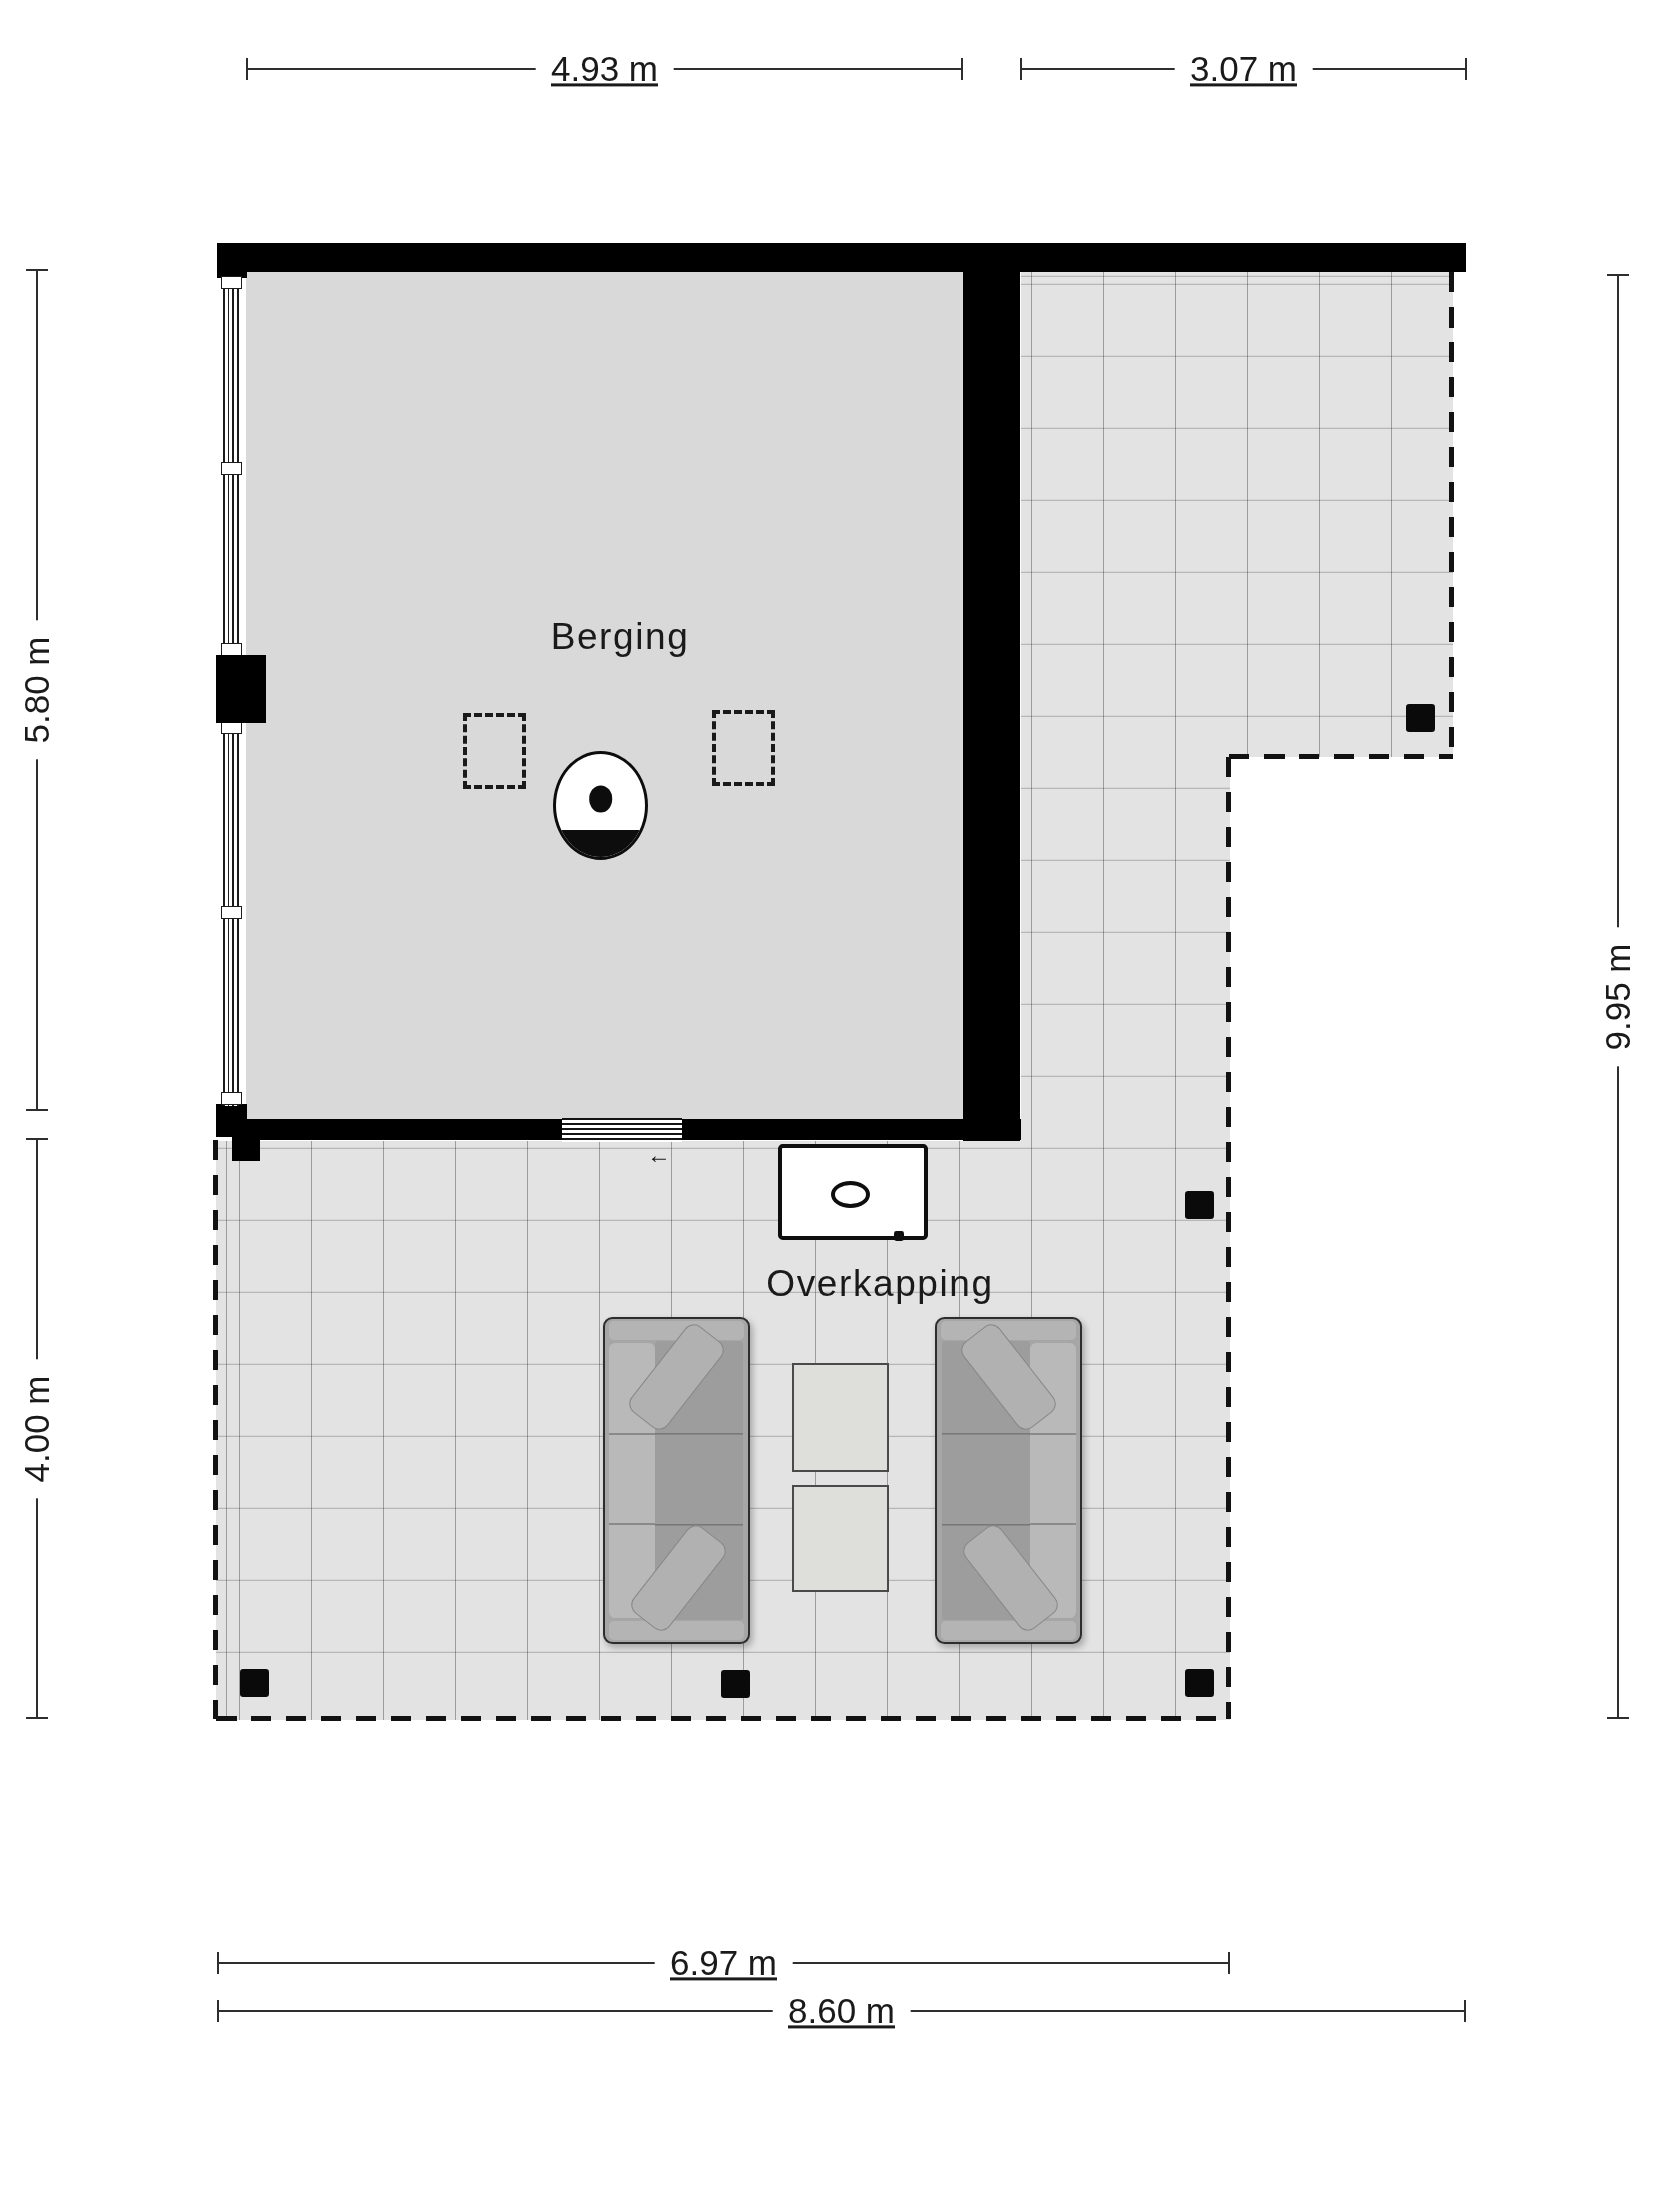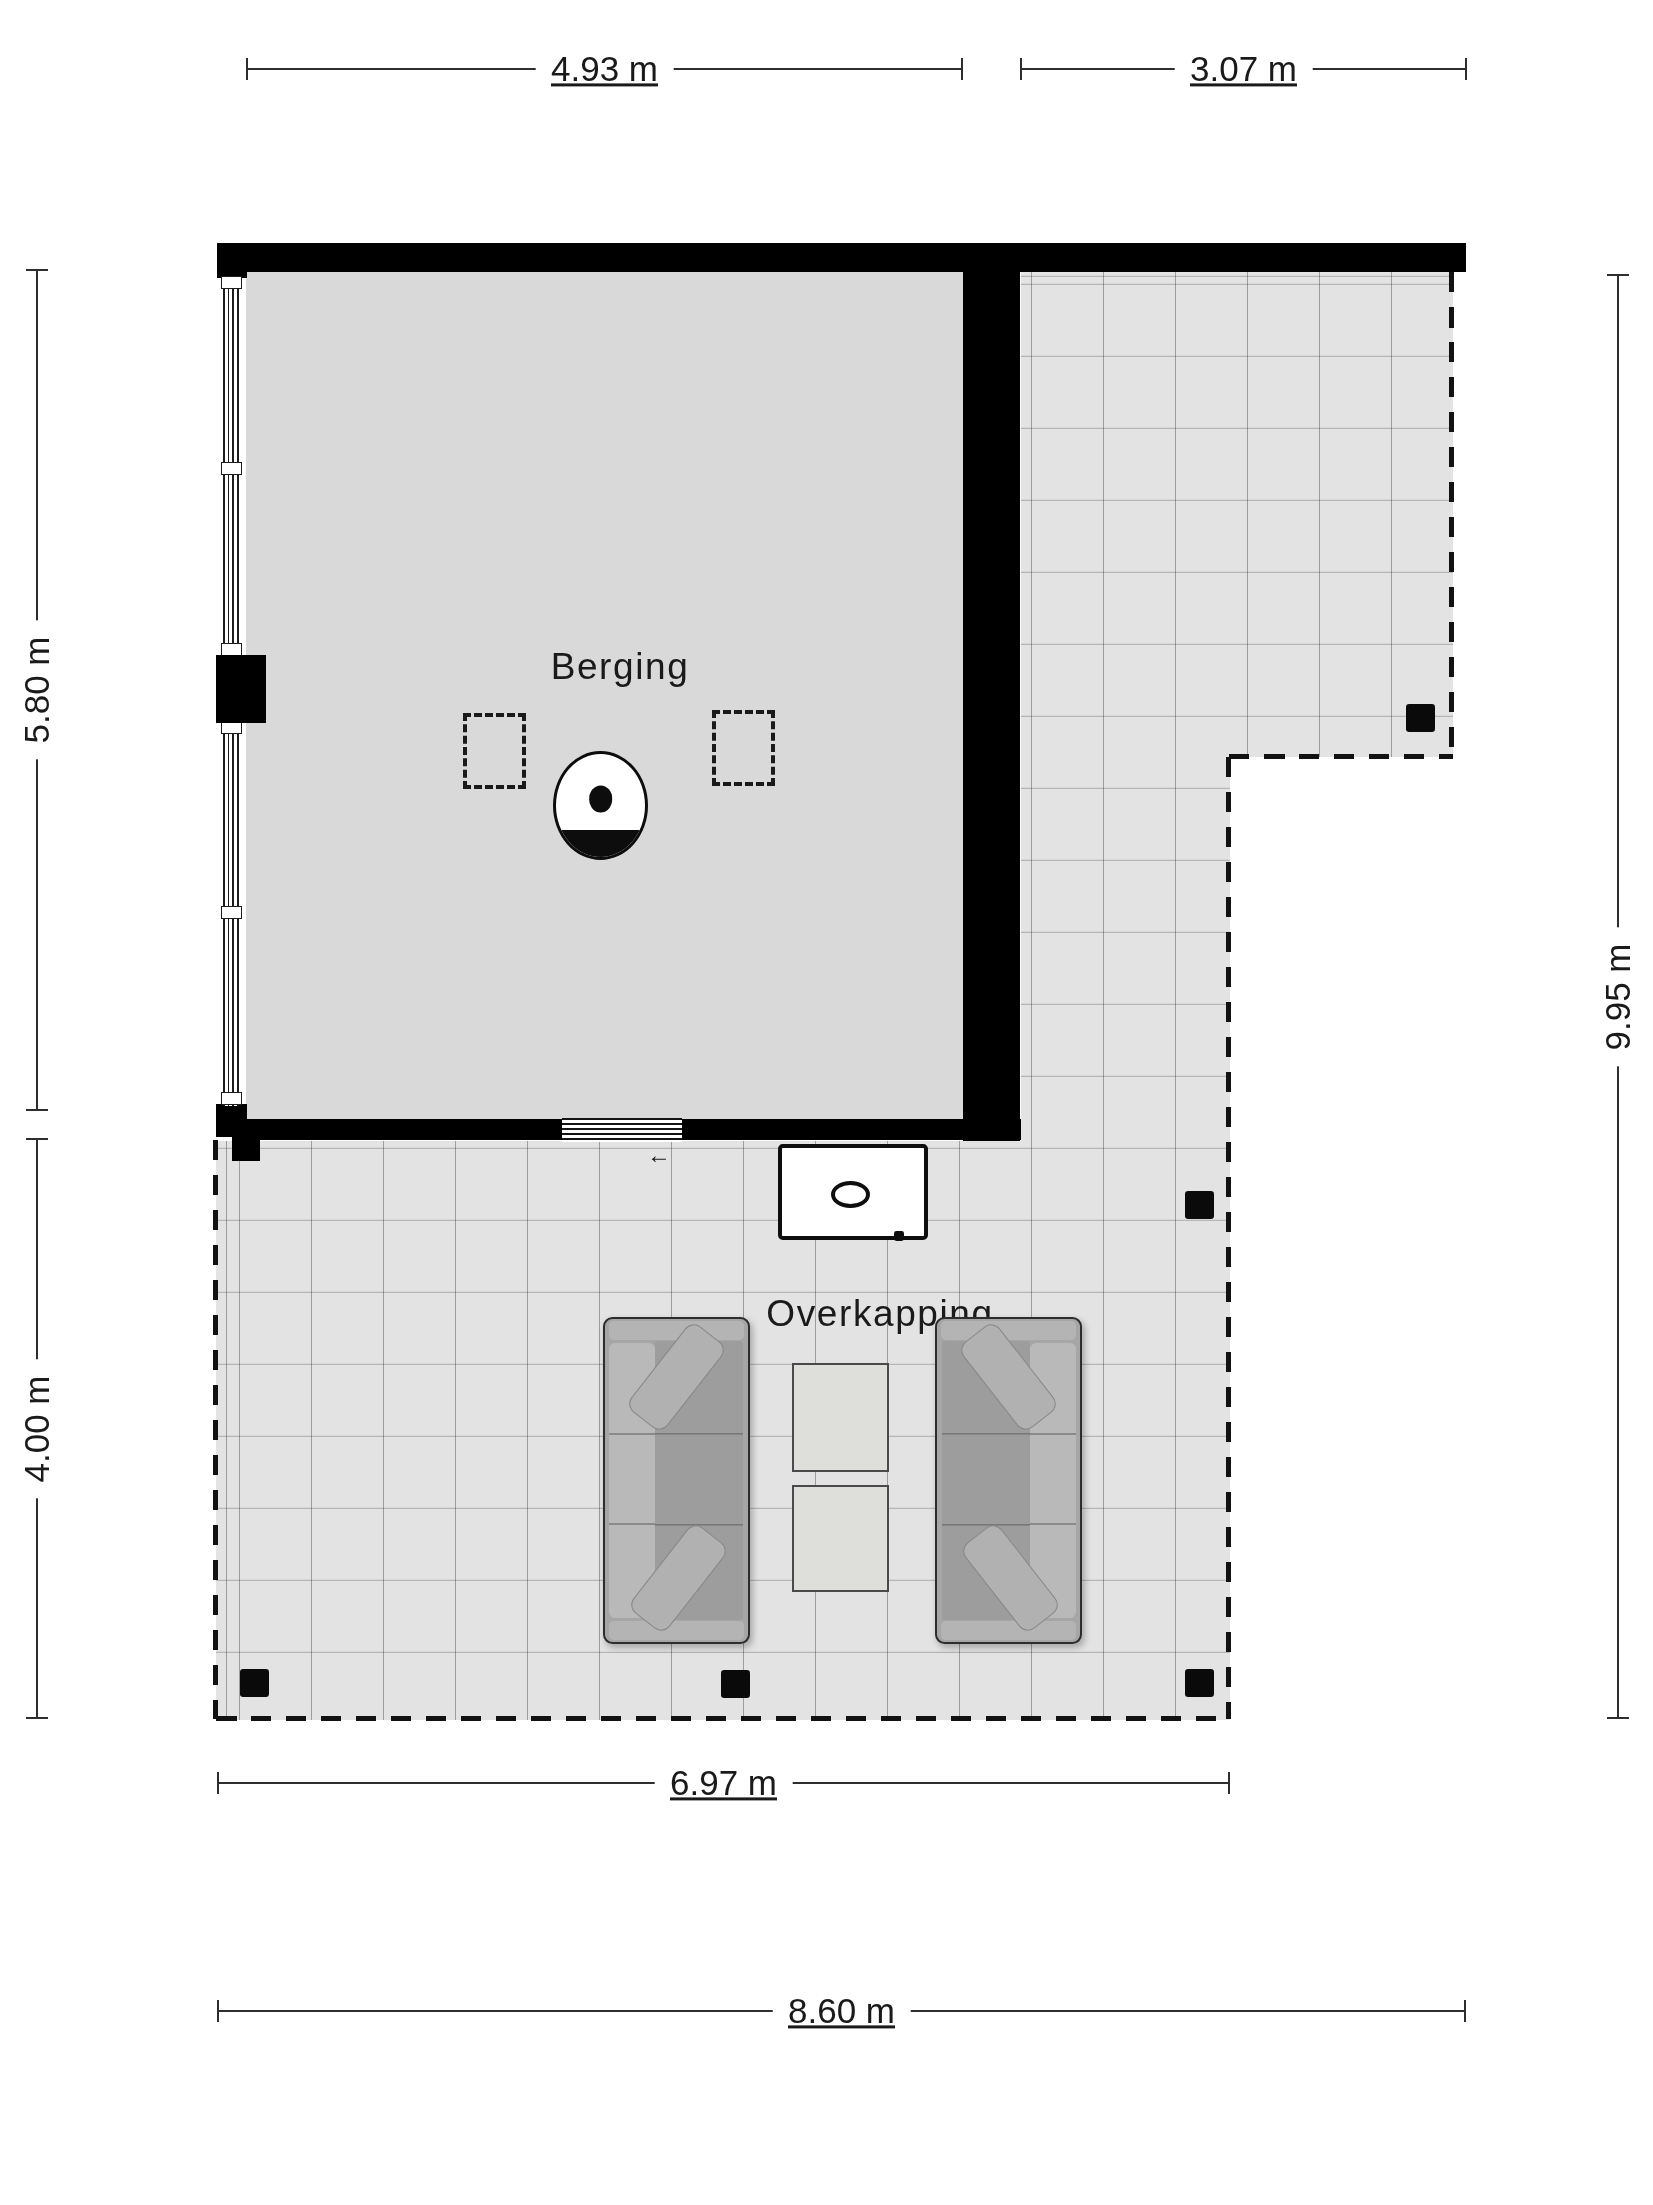--- a/index.html
+++ b/index.html
@@ -12,21 +12,21 @@
   .tick-v{position:absolute;width:2.4px;height:22px;background:#2e2e2e;top:-10.2px;}
   .tick-h{position:absolute;width:22px;height:2.4px;background:#2e2e2e;left:-10.2px;}
   .dim-label{position:absolute;left:50%;top:50%;transform:translate(-50%,-50%);
              background:#ffffff;padding:1.6px 15.8px;font-size:35px;white-space:nowrap;text-decoration:underline;}
   .dim-label-v{position:absolute;left:50%;top:50%;transform:translate(-50%,-50%) rotate(-90deg);
              background:#ffffff;padding:1.6px 15.8px;font-size:35px;white-space:nowrap;}
 
   
   .wall{position:absolute;background:#000000;}
   .room-floor{position:absolute;left:246px;top:272px;width:717px;height:847px;background:#d9d9d9;}
-  .room-label{position:absolute;font-size:37px;letter-spacing:1.6px;transform:translate(-50%,-50%);white-space:nowrap;margin-top:30px;}
+  .room-label{position:absolute;font-size:37px;letter-spacing:1.6px;transform:translate(-50%,-50%);white-space:nowrap;}
 
   
   .terrace{position:absolute;left:216px;top:272px;width:1237px;height:1448px;
     background-color:#e3e3e3;
     background-image:
       repeating-linear-gradient(90deg, rgba(40,40,40,.38) 0 1.2px, transparent 1.2px 72px),
       repeating-linear-gradient(180deg, rgba(40,40,40,.30) 0 1.2px, transparent 1.2px 72px);
     background-position:23px 0,0 11.8px;
     clip-path:polygon(805px 0,1237px 0,1237px 485px,1014px 485px,1014px 1448px,
                       0 1448px,0 869px,805px 869px);}
@@ -180,21 +180,21 @@
     <div class="tick-h" style="bottom:0;"></div>
     <span class="dim-label-v">4.00 m</span>
   </div>
 
   <div class="dim-line-v" style="left:1617px;top:274px;height:1445px;">
     <div class="tick-h" style="top:0;"></div>
     <div class="tick-h" style="bottom:0;"></div>
     <span class="dim-label-v">9.95 m</span>
   </div>
 
-  <div class="dim-line-h" style="left:217px;top:1782px;width:1013px;">
+  <div class="dim-line-h" style="left:217px;top:1962px;width:1013px;">
     <div class="tick-v" style="left:0;"></div>
     <div class="tick-v" style="right:0;"></div>
     <span class="dim-label">6.97 m</span>
   </div>
 
   <div class="dim-line-h" style="left:217px;top:2010px;width:1249px;">
     <div class="tick-v" style="left:0;"></div>
     <div class="tick-v" style="right:0;"></div>
     <span class="dim-label">8.60 m</span>
   </div>

